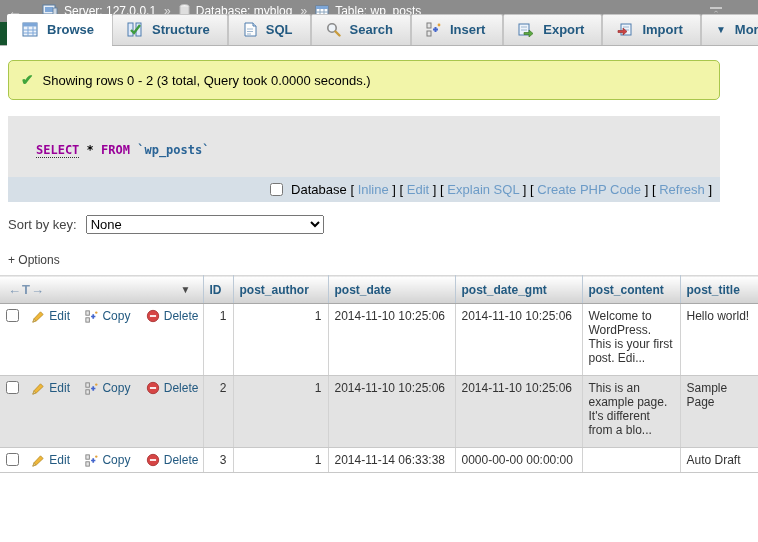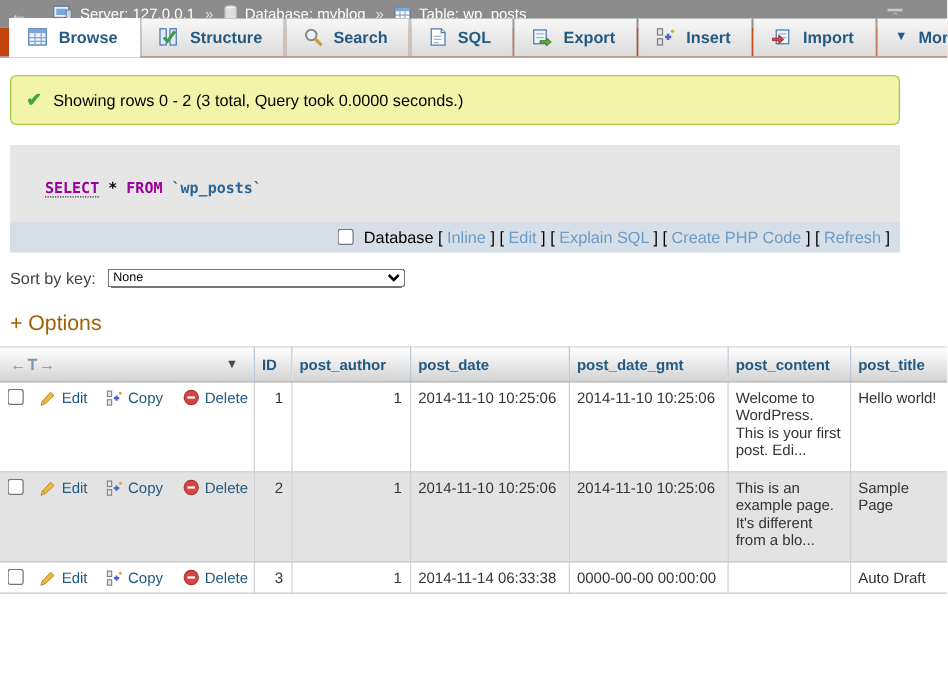--- a/index.html
+++ b/index.html
@@ -20,21 +20,21 @@
   .topbar .sep { color:#e0e0e0; margin:0 2px; }
   .topbar .spacer { flex:1; }
   .collapse-icon { color:#c9c9c9; display:flex; flex-direction:column; align-items:center; line-height:5px; margin-right:28px; }
   .collapse-icon .bar { width:12px; height:2px; background:#c9c9c9; margin-bottom:2px; }
   .collapse-icon .chev { font-size:9px; transform:scaleY(.8); }
   .mini-icon { display:inline-block; vertical-align:middle; }
 
   
   .tabs {
     display:flex; align-items:flex-end; padding:3px 0 0 7px;
-    border-bottom:1px solid #b4b4b4; background:#c2410c; height:24px;
+    border-bottom:1px solid #b4b4b4; background:#14532d; height:24px;
   }
   .tab {
     display:flex; align-items:center; gap:9px; padding:7px 17px 8px 14px;
     border:1px solid #c5c5c5; border-bottom:none; margin-right:0;
     background:linear-gradient(#f7f7f7,#dcdcdc);
     color:#235a81; font-weight:bold; font-size:13px;
     border-radius:2px 2px 0 0; cursor:pointer; white-space:nowrap;
   }
   .tab.active { background:#fff; border-color:#fff; position:relative; top:1px; padding-bottom:9px; }
   .tab .caret { color:#235a81; font-size:10px; }
@@ -69,22 +69,22 @@
     margin:13px 0 0 8px; width:468px; background:#e9e9e9;
     border:1px solid #c6c6c6; border-radius:5px; padding:8px 14px;
     display:flex; align-items:center; gap:10px; font-size:13px; color:#444;
   }
   .rows-box select { font-size:13px; width:58px; }
   .rows-box input[type=text] {
     width:152px; font-size:13px; padding:3px 5px; border:1px solid #b9b9b9; color:#333;
   }
   input::placeholder { color:#a9a9a9; }
   .sort-row { margin:13px 0 0 8px; display:flex; align-items:center; gap:9px; font-size:13px; color:#444; }
-  .sort-row select { font-size:10px; width:238px; }
-  .options-link { display:inline-block; margin:19px 0 8px 8px; color:#a16207; font-size:17px; text-decoration:none; cursor:pointer; }
+  .sort-row select { font-size:13px; width:238px; }
+  .options-link { display:inline-block; margin:19px 0 8px 8px; color:#404040; font-size:12px; text-decoration:none; cursor:pointer; }
 
   
   table.grid { border-collapse:collapse; width:758px; font-size:12px; table-layout:fixed; }
   .grid th {
     background:linear-gradient(#ffffff,#d2d2d2);
     color:#235a81; font-weight:bold; text-align:left;
     padding:6px 6px; border-right:1px solid #bcc9d6; border-bottom:1px solid #a8a8a8;
     border-top:1px solid #d8d8d8; white-space:nowrap; overflow:hidden;
   }
   .grid th.actions-th { padding-left:8px; }
@@ -160,53 +160,53 @@
     </div>
     <div class="tab">
       <svg width="16" height="15" viewBox="0 0 16 15">
           <rect x="1" y="1" width="5" height="13" fill="#dfeafa" stroke="#4e7cad"></rect>
           <rect x="9" y="1" width="5" height="13" fill="#dfeafa" stroke="#4e7cad"></rect>
           <path d="M4 8 l3 3 l6 -8" fill="none" stroke="#3e9b3e" stroke-width="2.4"></path>
         </svg>
       <span>Structure</span>
     </div>
     <div class="tab">
-      <svg width="15" height="15" viewBox="0 0 15 15">
-          <circle cx="6" cy="6" r="4.2" fill="#eef3f8" stroke="#8a8a8a" stroke-width="1.6"></circle>
-          <line x1="9.5" y1="9.5" x2="13.5" y2="13.5" stroke="#c89b3c" stroke-width="2.4" stroke-linecap="round"></line>
-        </svg>
-      <span>Search</span>
-    </div>
-    <div class="tab">
       <svg width="14" height="15" viewBox="0 0 14 15">
           <path d="M2 1 h8 l3 3 v10 h-11 z" fill="#fdfdfd" stroke="#4e7cad"></path>
           <path d="M10 1 v3 h3" fill="#d7e4f2" stroke="#4e7cad"></path>
           <line x1="4" y1="7" x2="10" y2="7" stroke="#9db6cf"></line>
           <line x1="4" y1="9.5" x2="10" y2="9.5" stroke="#9db6cf"></line>
           <line x1="4" y1="12" x2="8" y2="12" stroke="#9db6cf"></line>
         </svg>
       <span>SQL</span>
     </div>
     <div class="tab">
+      <svg width="15" height="15" viewBox="0 0 15 15">
+          <circle cx="6" cy="6" r="4.2" fill="#eef3f8" stroke="#8a8a8a" stroke-width="1.6"></circle>
+          <line x1="9.5" y1="9.5" x2="13.5" y2="13.5" stroke="#c89b3c" stroke-width="2.4" stroke-linecap="round"></line>
+        </svg>
+      <span>Search</span>
+    </div>
+    <div class="tab">
+      <svg width="15" height="15" viewBox="0 0 15 15">
+          <rect x="1" y="1" width="4" height="5" fill="#e6e6e6" stroke="#7d7d7d"></rect>
+          <rect x="1" y="9" width="4" height="5" fill="#e6e6e6" stroke="#7d7d7d"></rect>
+          <path d="M7 7.5 h5 M9.5 5 v5" stroke="#4466cc" stroke-width="2"></path>
+          <circle cx="13" cy="3" r="1.4" fill="#e2a33c"></circle>
+        </svg>
+      <span>Insert</span>
+    </div>
+    <div class="tab">
       <svg width="16" height="15" viewBox="0 0 16 15">
           <rect x="1" y="2" width="10" height="11" fill="#eef4fb" stroke="#4e7cad"></rect>
           <line x1="3" y1="5" x2="9" y2="5" stroke="#9db6cf"></line>
           <line x1="3" y1="8" x2="9" y2="8" stroke="#9db6cf"></line>
           <path d="M6 10.5 h5 v-2.5 l4 3.5 -4 3.5 v-2.5 h-5 z" fill="#5da942" stroke="#3c7a2a" stroke-width=".7"></path>
         </svg>
       <span>Export</span>
-    </div>
-    <div class="tab">
-      <svg width="15" height="15" viewBox="0 0 15 15">
-          <rect x="1" y="1" width="4" height="5" fill="#e6e6e6" stroke="#7d7d7d"></rect>
-          <rect x="1" y="9" width="4" height="5" fill="#e6e6e6" stroke="#7d7d7d"></rect>
-          <path d="M7 7.5 h5 M9.5 5 v5" stroke="#4466cc" stroke-width="2"></path>
-          <circle cx="13" cy="3" r="1.4" fill="#e2a33c"></circle>
-        </svg>
-      <span>Insert</span>
     </div>
     <div class="tab">
       <svg width="16" height="15" viewBox="0 0 16 15">
           <rect x="4" y="2" width="10" height="11" fill="#eef4fb" stroke="#4e7cad"></rect>
           <line x1="6" y1="5" x2="12" y2="5" stroke="#9db6cf"></line>
           <line x1="6" y1="8" x2="12" y2="8" stroke="#9db6cf"></line>
           <path d="M1 8.5 h5 v-2.5 l4 3.5 -4 3.5 v-2.5 h-5 z" fill="#cc4444" stroke="#993030" stroke-width=".7"></path>
         </svg>
       <span>Import</span>
     </div>

